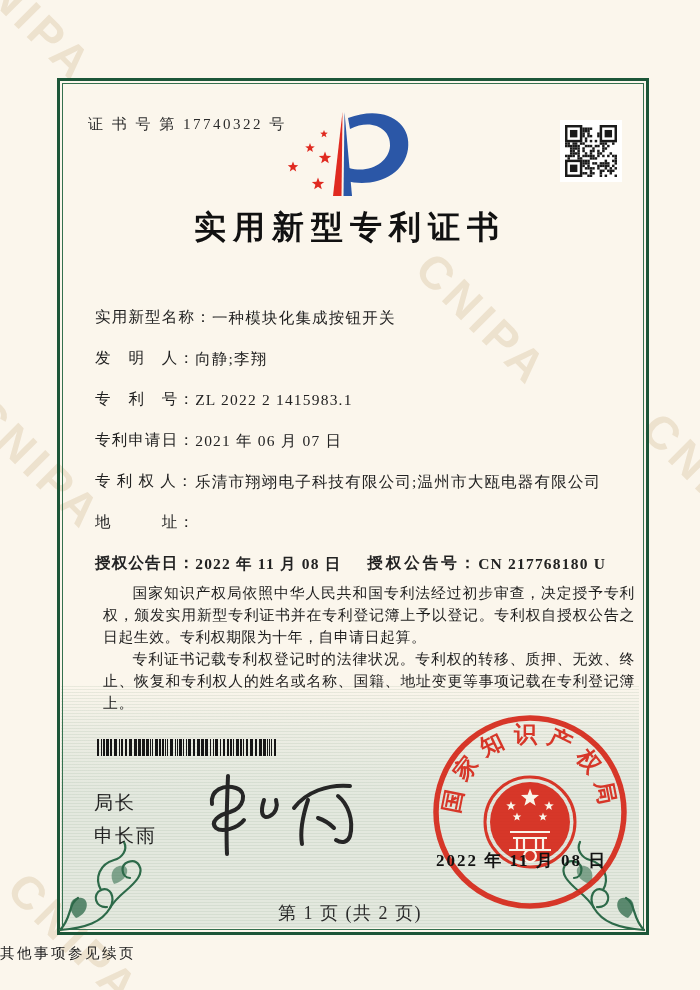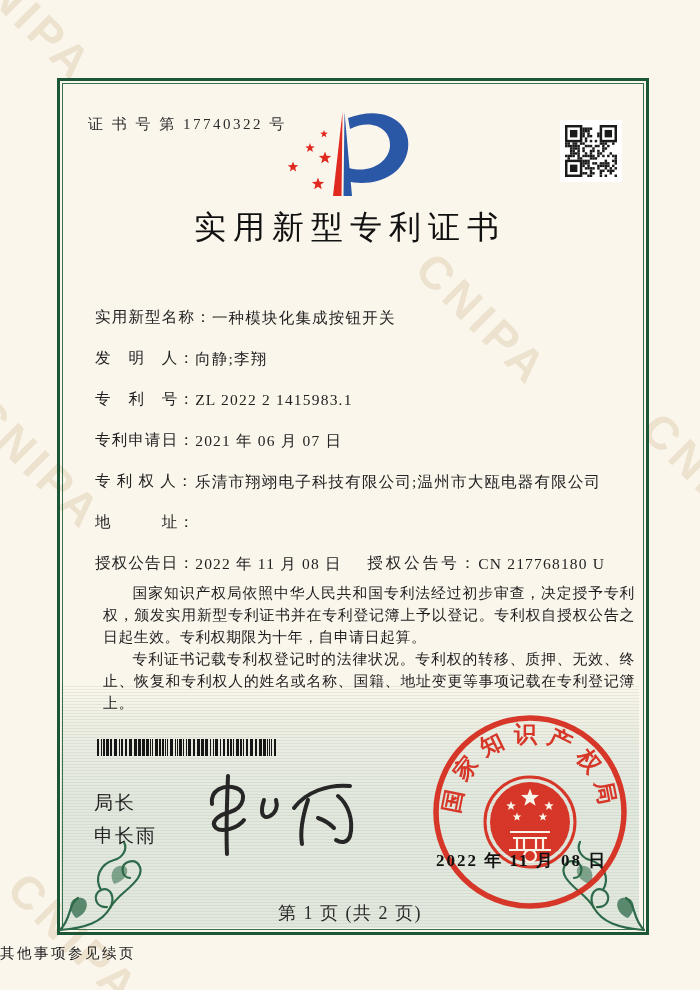--- a/index.html
+++ b/index.html
@@ -37,28 +37,28 @@
   .frame-inner{position:absolute;inset:2px;border:1px solid #35704e;}
   .flourish{position:absolute;z-index:4;pointer-events:none;}
   .flourish-left{left:56px;top:840px;}
   .flourish-right{left:548px;top:840px;transform:scaleX(-1);}
   
   .cert-no{position:absolute;left:88px;top:115px;z-index:5;font-size:15px;letter-spacing:2.5px;color:#2c2c2c;}
   .logo{position:absolute;left:272px;top:104px;z-index:5;}
   .qr{position:absolute;left:560px;top:120px;z-index:5;background:#ffffff;padding:5px;}
   .title{
     position:absolute;left:57px;top:206px;width:586px;z-index:5;
-    text-align:center;font-size:32px;font-weight:normal;letter-spacing:7px;color:#111;
+    text-align:center;font-size:32px;font-weight:bold;letter-spacing:7px;color:#111;
   }
   
   .fields{position:absolute;left:95px;top:307px;width:520px;z-index:5;font-size:15.5px;letter-spacing:1.2px;color:#222;}
   .frow{margin-bottom:20px;display:flex;align-items:flex-start;}
   .flabel{flex:0 0 100px;white-space:nowrap;}
   .fvalue{max-width:420px;line-height:21px;}
-  .grantrow{display:flex;margin-bottom:0;}
+  .grantrow{display:flex;margin-bottom:0;font-weight:bold;}
   .grant-date-value{flex:0 0 172px;}
   .grant-no-label{letter-spacing:3px;white-space:nowrap;}
   
   .paras{
     position:absolute;left:103px;top:582px;width:532px;z-index:5;
     font-size:14.8px;line-height:22px;letter-spacing:0.6px;
     text-align:justify;color:#1c1c1c;
   }
   .paras p{margin:0;text-indent:2em;}
   

